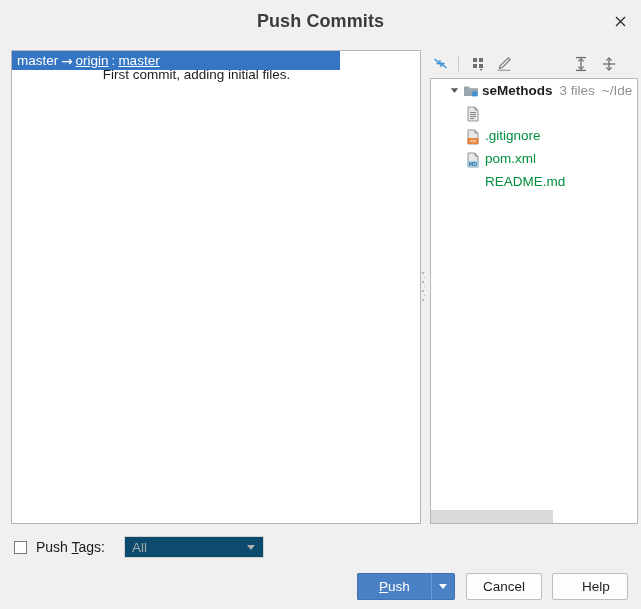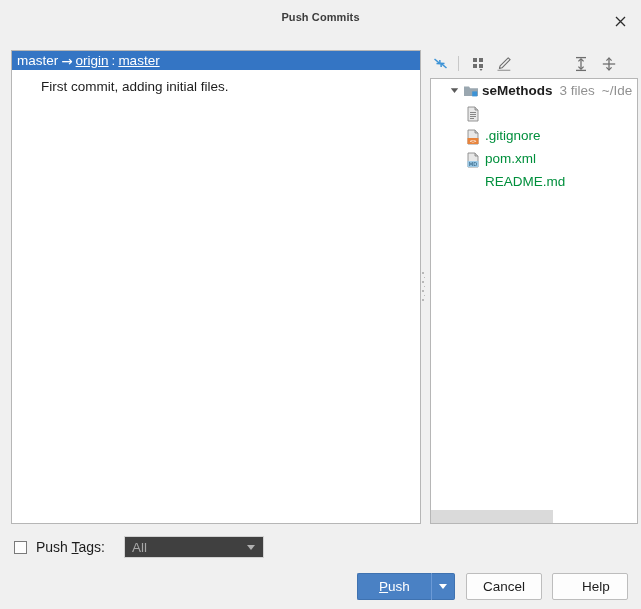--- a/index.html
+++ b/index.html
@@ -23,21 +23,21 @@
     position: absolute;
     left: 0; top: 0;
     width: 641px; height: 40px;
     background: #f0f0f0;
   }
   .title-text {
     position: absolute;
     left: 0; top: 11px;
     width: 641px;
     text-align: center;
-    font-size: 11px;
+    font-size: 18px;
     font-weight: bold;
     color: #3c3c3c;
     letter-spacing: 0.1px;
   }
   .close-btn {
     position: absolute;
     right: 8px; top: 8px;
     width: 26px; height: 26px;
     display: flex;
     align-items: center;
@@ -54,49 +54,50 @@
     position: absolute;
     left: 11px; top: 50px;
     width: 408px; height: 472px;
     background: #ffffff;
     border: 1px solid #b6b6b6;
     overflow: hidden;
   }
   .branch-row {
     position: absolute;
     left: 0; top: 0;
-    width: 408px; height: 19px;
+    width: 328px; height: 19px;
     background: #3475c4;
     color: #ffffff;
     display: flex;
     align-items: center;
     padding-left: 5px;
     box-sizing: border-box;
     font-size: 13.5px;
     cursor: default;
     white-space: nowrap;
   }
   .branch-row .seg { margin-right: 3px; }
   .branch-row .lnk { text-decoration: underline; }
   .branch-row .arrow {
     font-family: "DejaVu Sans", sans-serif;
     margin-right: 3px;
   }
   .commit-row {
     position: absolute;
-    left: 0; top: 24px;
+    left: 0; top: 12px;
     width: 340px; height: 22px;
     display: flex;
     align-items: center;
     padding-left: 29px;
     box-sizing: border-box;
     font-size: 13.5px;
     color: #1d1d1d;
     cursor: default;
     white-space: nowrap;
+    justify-content: center;
   }
 
   
   .splitter {
     position: absolute;
     left: 420px; top: 50px;
     width: 8px; height: 472px;
     cursor: col-resize;
   }
   .splitter-grip {
@@ -228,21 +229,21 @@
     color: #1d1d1d;
     cursor: default;
     white-space: nowrap;
   }
   .tags-label u { text-decoration: underline; }
   .combo {
     position: absolute;
     left: 124px; top: 536px;
     width: 140px; height: 22px;
     border: 1px solid #d2d2d2;
-    background: #404040;
+    background: #0c4a6e;
     box-sizing: border-box;
     display: flex;
     align-items: center;
     cursor: default;
   }
   .combo-text {
     margin-left: 7px;
     color: #a8a8a8;
     font-size: 13.5px;
   }

